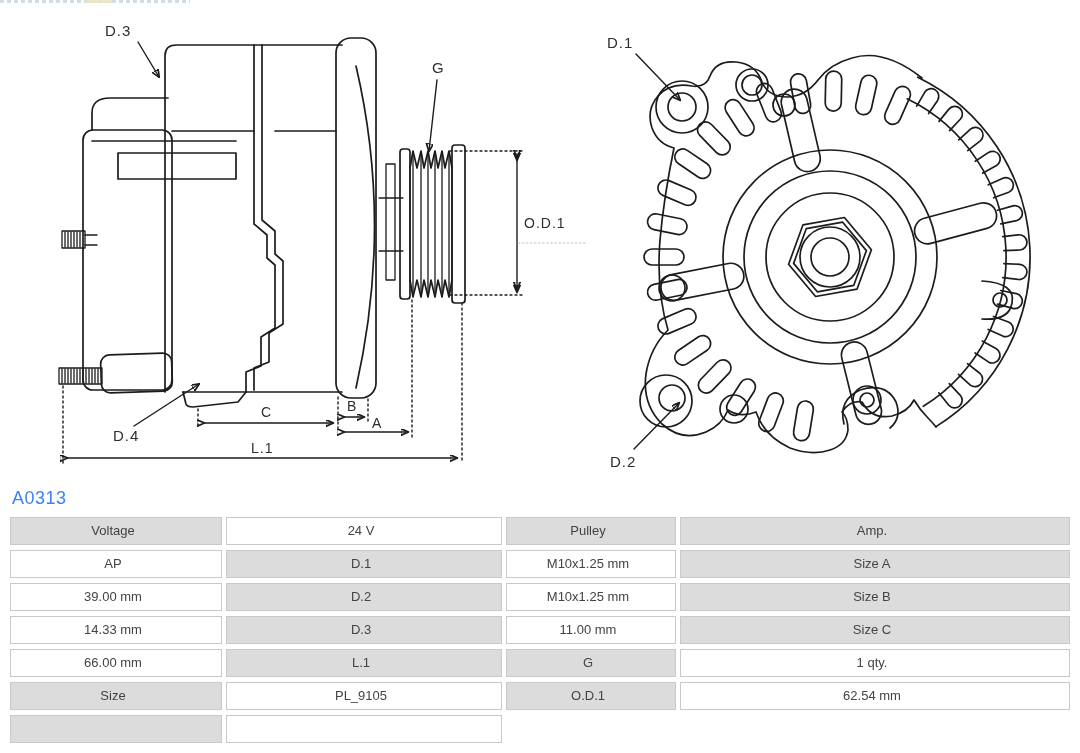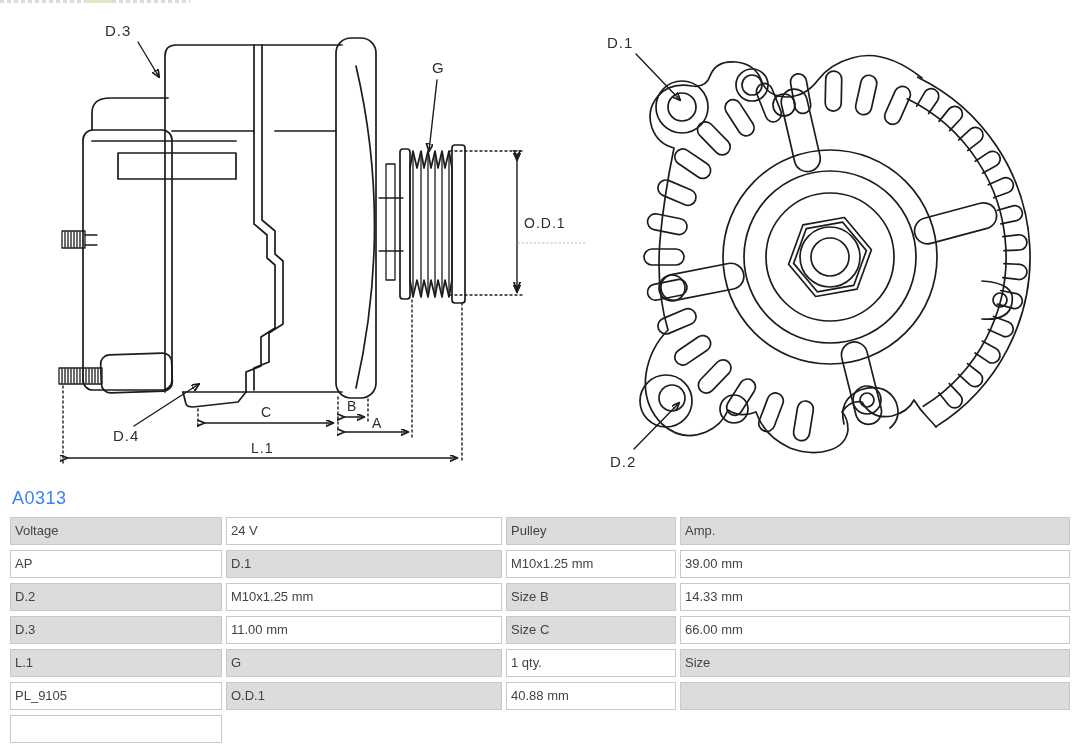--- a/index.html
+++ b/index.html
@@ -14,21 +14,21 @@
   #diagram .thin{stroke-width:1.3;}
   #diagram .dim{stroke-width:1.4;}
   #diagram .dotted{stroke-width:1.4;stroke-dasharray:2 3;}
   #diagram .faint{stroke:#b6c2c9;stroke-width:1.2;stroke-dasharray:1.5 2.6;}
   #diagram text{fill:#2e2e2e;font-size:15px;letter-spacing:1px;stroke:none;font-family:"Liberation Sans","DejaVu Sans",sans-serif;}
   #diagram text.small{font-size:14px;}
   .part-number{position:absolute;left:12px;top:488px;font-size:18px;color:#3b82f6;letter-spacing:.5px;}
   .spec-table{position:absolute;left:10px;top:517px;width:1060px;display:grid;
        grid-template-columns:212px 276px 170px 1fr;column-gap:4px;row-gap:5px;}
   .cell{border:1px solid #c9c9c9;height:26px;line-height:26px;font-size:13px;color:#434343;
-       text-align:left;padding:0 10px 0 4px;white-space:nowrap;overflow:hidden;}
+       text-align:center;padding:0 10px 0 4px;white-space:nowrap;overflow:hidden;}
   .lbl{background:#dcdcdc;}
   .val{background:#ffffff;}
 </style>
 </head>
 <body>
 
 <div class="artifact"></div>
 <div class="artifact2"></div>
 
 <svg id="diagram" width="1080" height="482" viewBox="0 0 1080 482">
@@ -196,35 +196,36 @@
 <div class="spec-table">
   <div class="cell lbl">Voltage</div>
   <div class="cell val">24 V</div>
   <div class="cell lbl">Pulley</div>
   <div class="cell lbl">Amp.</div>
 
   <div class="cell val">AP</div>
   <div class="cell lbl">D.1</div>
   <div class="cell val">M10x1.25 mm</div>
 
+  <div class="cell lbl">Size A</div>
   <div class="cell val">39.00 mm</div>
   <div class="cell lbl">D.2</div>
   <div class="cell val">M10x1.25 mm</div>
 
   <div class="cell lbl">Size B</div>
   <div class="cell val">14.33 mm</div>
   <div class="cell lbl">D.3</div>
   <div class="cell val">11.00 mm</div>
 
   <div class="cell lbl">Size C</div>
   <div class="cell val">66.00 mm</div>
   <div class="cell lbl">L.1</div>
 
   <div class="cell lbl">G</div>
   <div class="cell val">1 qty.</div>
   <div class="cell lbl">Size</div>
   <div class="cell val">PL_9105</div>
 
   <div class="cell lbl">O.D.1</div>
-  <div class="cell val">40.88 mm</div>
+  <div class="cell val">62.54 mm</div>
   <div class="cell lbl"></div>
   <div class="cell val"></div>
 </div>
 
 </body></html>

